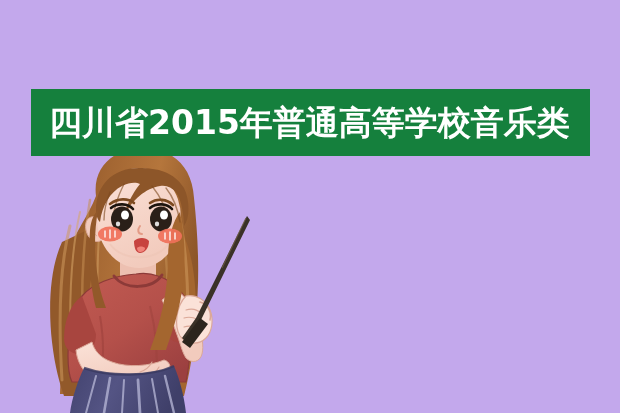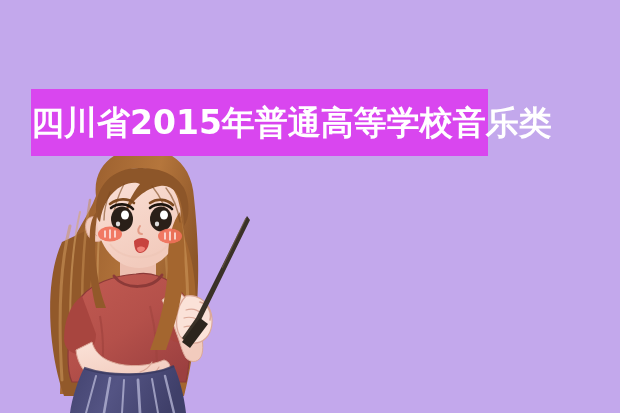--- a/index.html
+++ b/index.html
@@ -19,26 +19,27 @@
     height: 413px;
     background: #c3a8ec;
     overflow: hidden;
   }
 
   
   #title-banner {
     position: absolute;
     left: 31px;
     top: 89px;
-    width: 457px;
+    width: 559px;
     height: 67px;
-    background: #d946ef;
+    background: #15803d;
     display: flex;
     align-items: center;
     box-sizing: border-box;
+    padding-left: 18px;
   }
   #title-text {
     color: #ffffff;
     font-size: 33px;
     font-weight: bold;
     line-height: 1;
     letter-spacing: 0px;
     white-space: nowrap;
     font-family: "DejaVu Sans", "Liberation Sans", sans-serif;
   }

